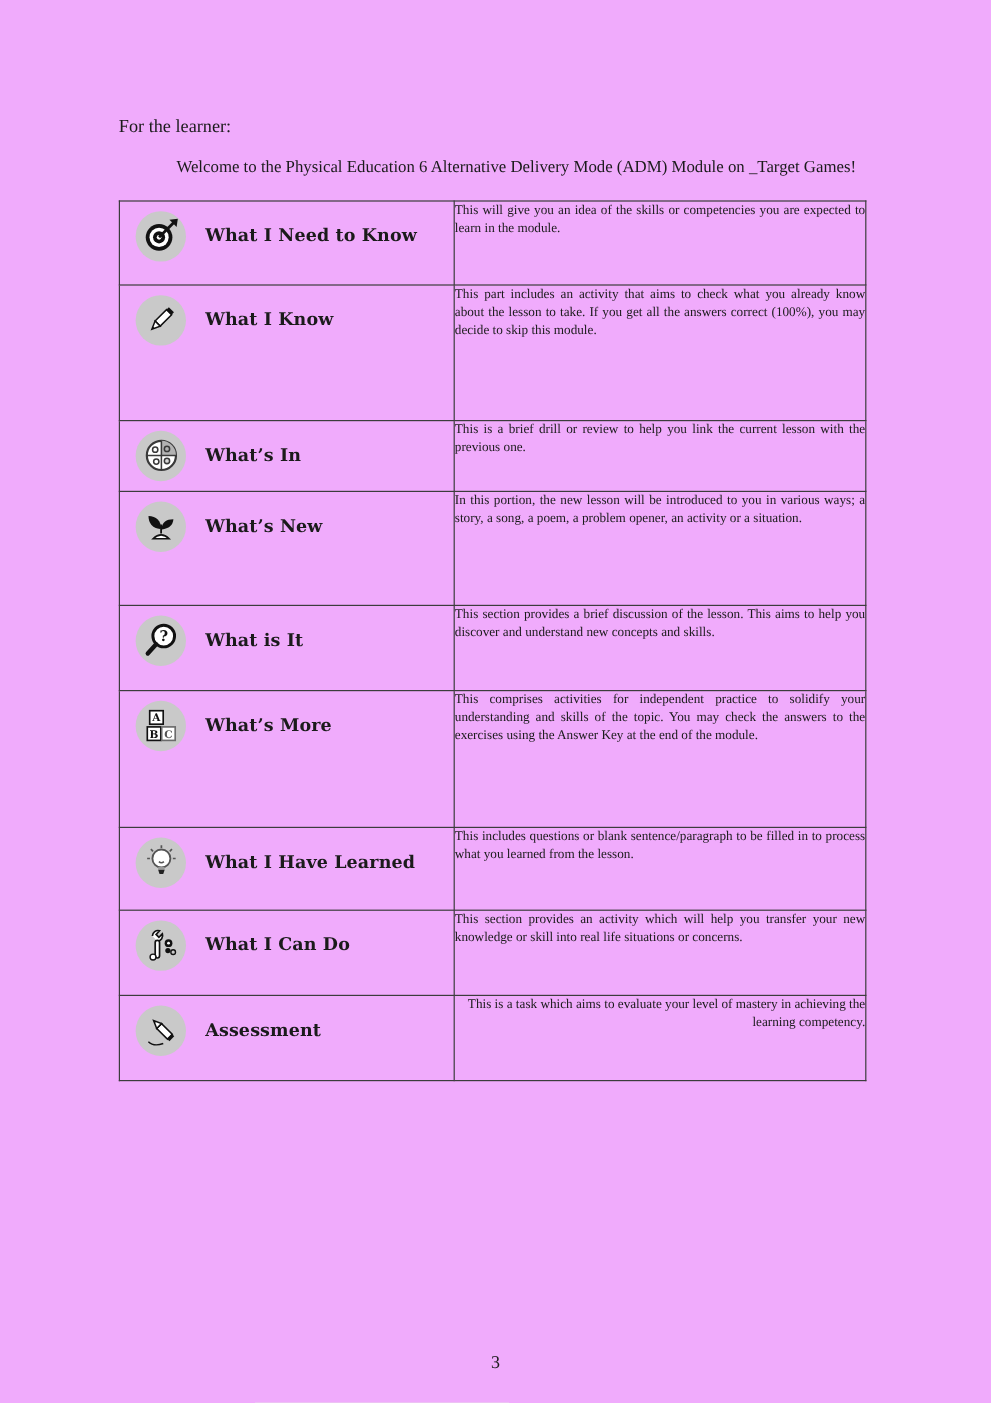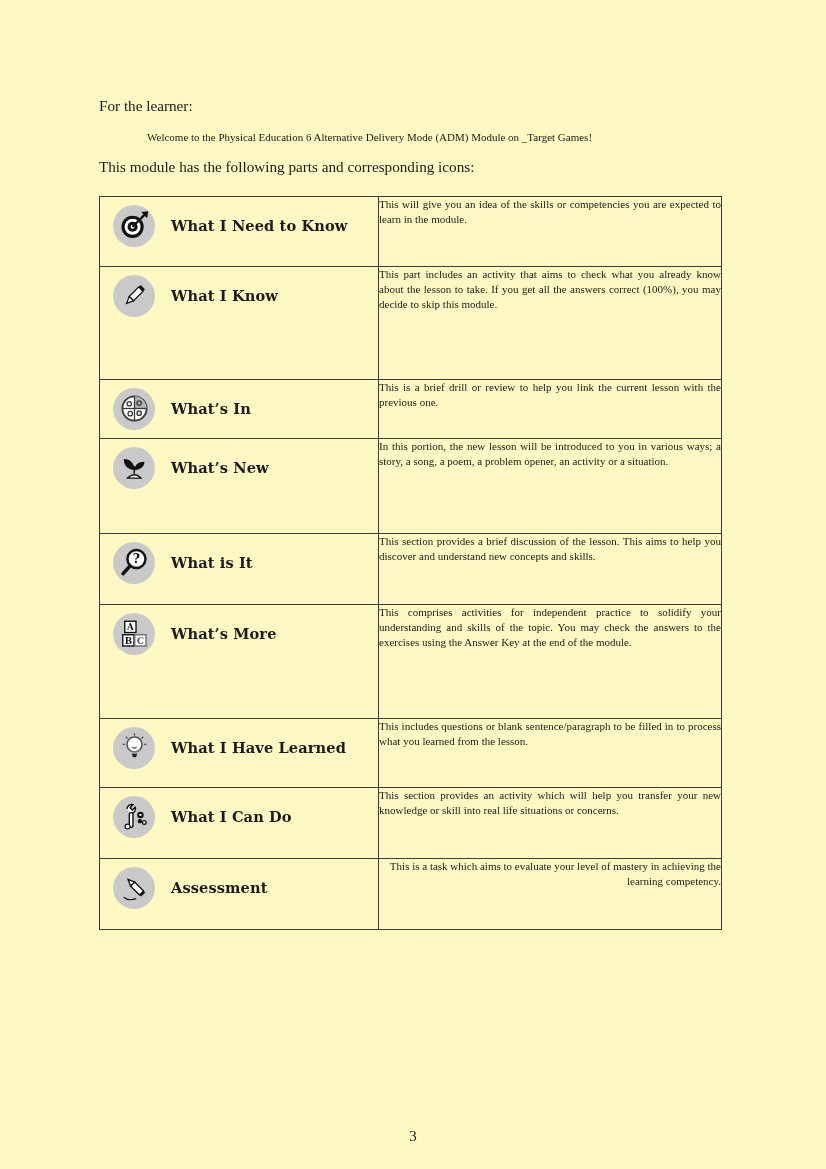--- a/index.html
+++ b/index.html
@@ -1,37 +1,37 @@
 <!DOCTYPE html>
 <html><head>
 <meta charset="utf-8">
 <style>
   html,body{margin:0;padding:0;background:#e8e8e8;}
   .page{
     position:relative;
     width:826px;height:1169px;
     margin:0 auto;
-    background:#fef9c3;
+    background:#f0abfc;
     font-family:"Liberation Serif","DejaVu Serif",serif;
     color:#1b1b1b;
     overflow:hidden;
   }
   .content{
     position:absolute;
     left:99px;top:96px;
     width:620px;
   }
   .salutation{
     margin:0 0 13px 0;
     font-size:15.2px;
     line-height:1.35;
   }
   .para{
     margin:0 0 12px 0;
-    font-size:11px;
+    font-size:14px;
     line-height:1.38;
     text-align:justify;
   }
   .para.indent{text-indent:48px;}
   .intro-line{margin:4px 0 0 0;font-size:15.2px;line-height:1.38;}
   table.module-table{
     margin-top:18px;
     width:620px;
     border-collapse:collapse;
     table-layout:fixed;
@@ -82,21 +82,20 @@
   svg{display:block;}
 </style>
 </head>
 <body>
 
 <div class="page">
   <div class="content">
 
     <p class="salutation">For the learner:</p>
     <p class="para indent">Welcome to the Physical Education 6 Alternative Delivery Mode (ADM) Module on  _Target Games!</p>
-    <p class="intro-line">This module has the following parts and corresponding icons:</p>
 
     <table class="module-table">
 
       <tbody>
           <tr class="r0">
         <td class="label-cell">
           <div class="label-wrap">
             <span class="icon-circle">
               <svg viewBox="0 0 24 24" width="31" height="31">
                 <circle cx="10.5" cy="13" r="8.6" fill="#111"></circle>

